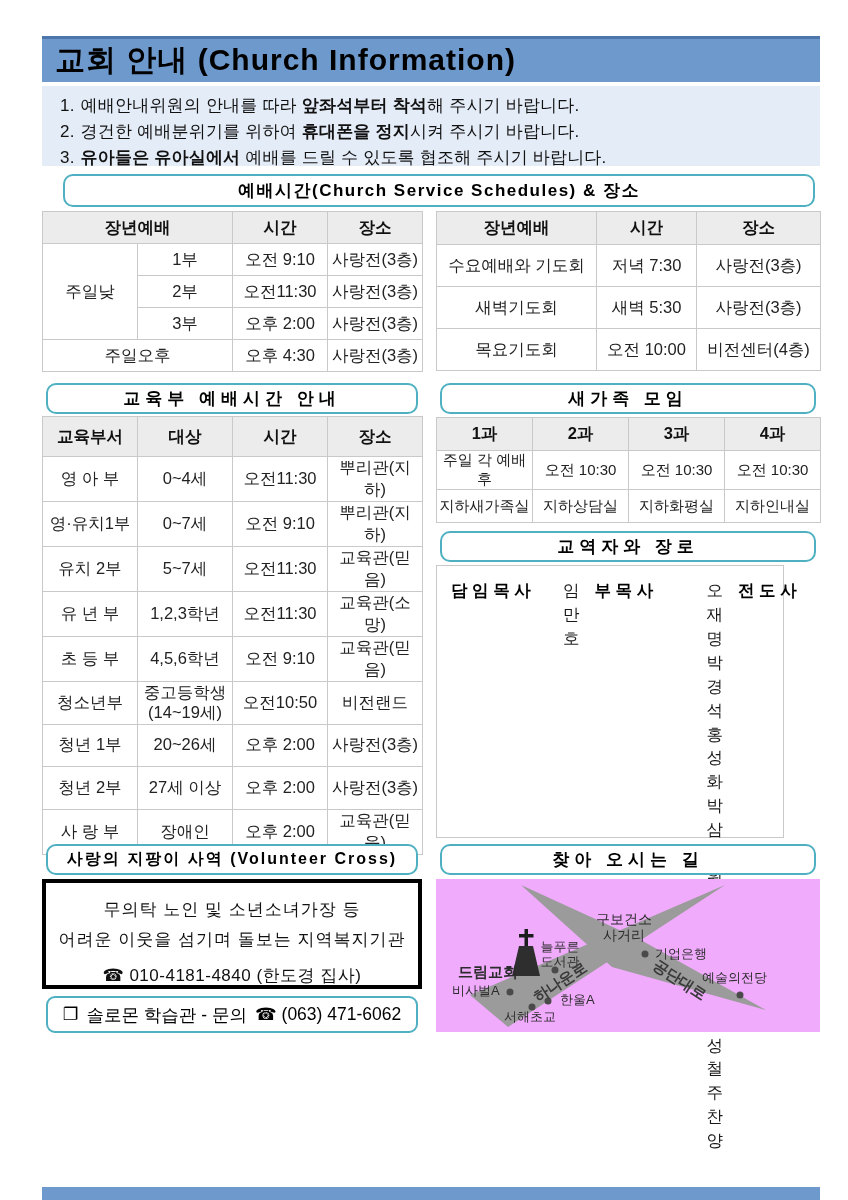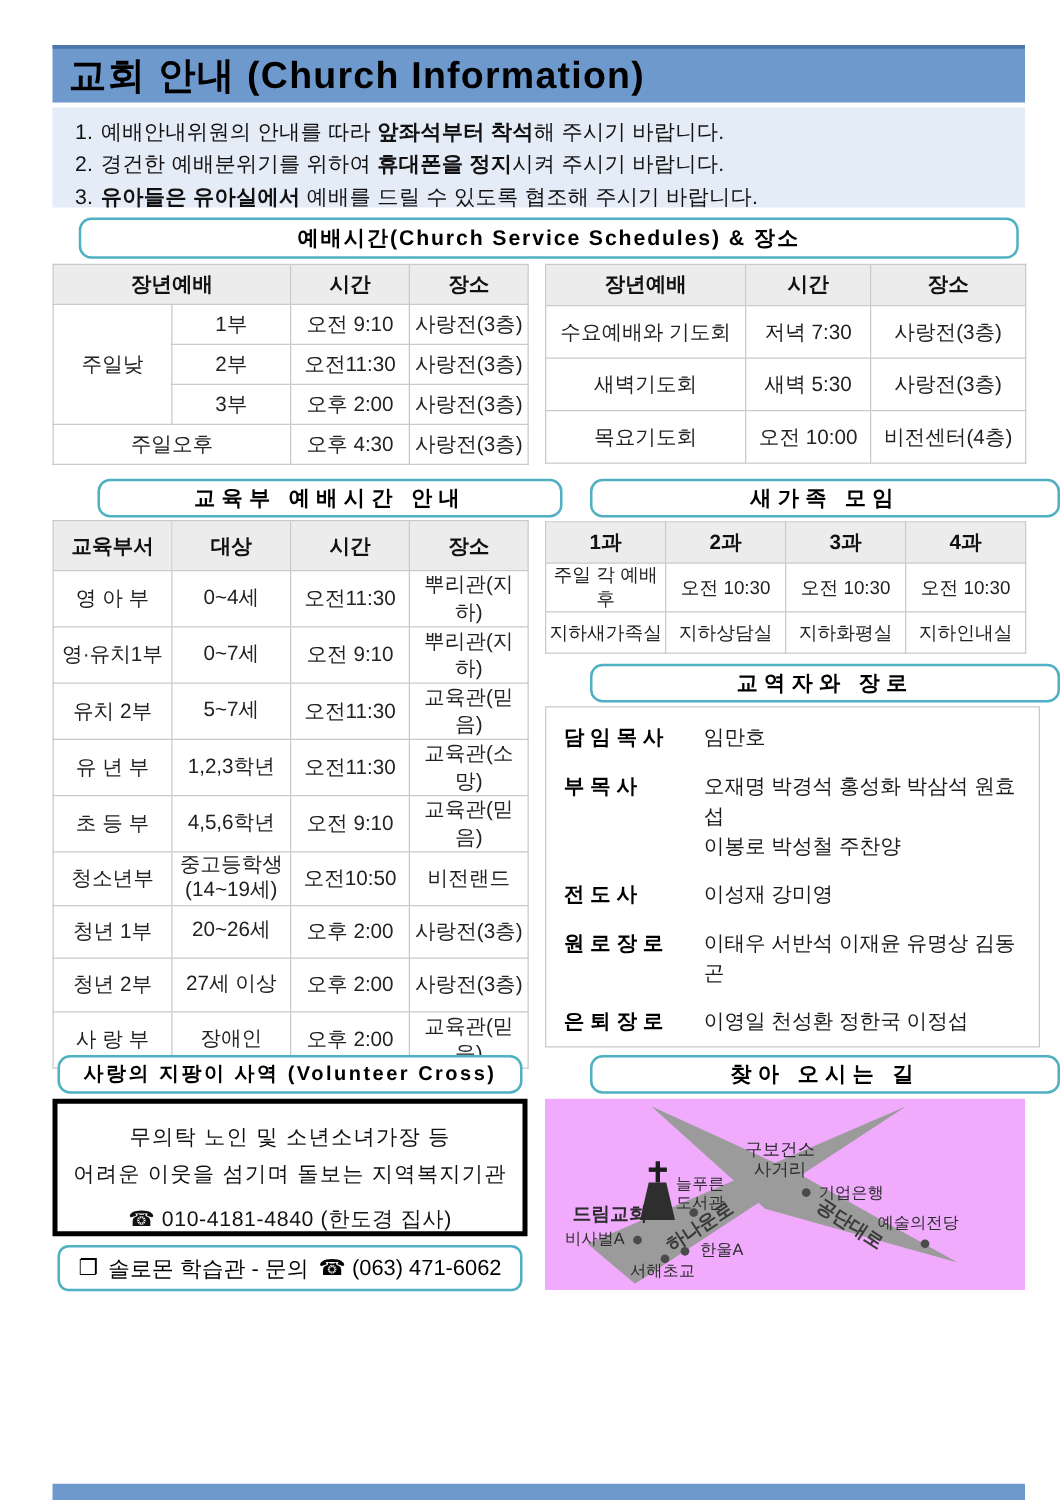--- a/index.html
+++ b/index.html
@@ -42,21 +42,21 @@
   
   .section-title-box {
     position:absolute;
     background:#fff;
     border:2px solid #4fb0c1;
     border-radius:10px;
     display:flex; align-items:center; justify-content:center;
     font-weight:bold; font-size:17px; color:#000;
     box-sizing:border-box;
   }
-  .ls5 { letter-spacing:5px;margin-left:32px; }
+  .ls5 { letter-spacing:5px; }
 
   .service-title { left:46px; top:174px; width:752px; height:33px; letter-spacing:1.5px;margin-left:17px; }
   .edu-title      { left:46px; top:383px; width:372px; height:31px; }
   .newcomer-title { left:440px; top:383px; width:376px; height:31px; }
   .staff-title    { left:440px; top:531px; width:376px; height:31px; }
   .volunteer-title{ left:46px; top:844px; width:372px; height:31px; letter-spacing:2px; font-size:16px;}
   .map-title      { left:440px; top:844px; width:376px; height:31px;text-align:center; }
   .solomon-box {
     position:absolute; left:46px; top:996px; width:372px; height:37px;
     background:#fff; border:2px solid #4fb0c1; border-radius:9px;
@@ -82,25 +82,25 @@
   .edu-table { position:absolute; left:42px; top:416px; width:380px; }
   .edu-table tr { height:42.5px; }
   .edu-table tr:first-child { height:40px; }
   .newcomer-table { position:absolute; left:436px; top:417px; width:384px; }
   .newcomer-table tr { height:33px; }
   .newcomer-table td { font-size:15px; }
   .pre { white-space:pre-line; line-height:1.2; }
 
   
   .staff-box {
-    position:absolute; left:436px; top:565px; width:396px; height:273px;
+    position:absolute; left:436px; top:565px; width:348px; height:273px;
     border:1px solid #c9c9c9; background:#fff;
     box-sizing:border-box;
     padding:13px 14px 0 14px;
-    display:flex; flex-direction:column; gap:15px;
+    display:flex; flex-direction:row; gap:15px;
   }
   .staff-row { display:flex; font-size:16.5px; line-height:1.45; }
   .staff-role { width:112px; flex:none; font-weight:bold; color:#000; }
   .staff-names { flex:1; white-space:pre-line; color:#1a1a1a; }
 
   
   .volunteer-box {
     position:absolute; left:42px; top:879px; width:380px; height:110px;
     border:4px solid #000000; background:#fff;
     box-sizing:border-box; text-align:center;

